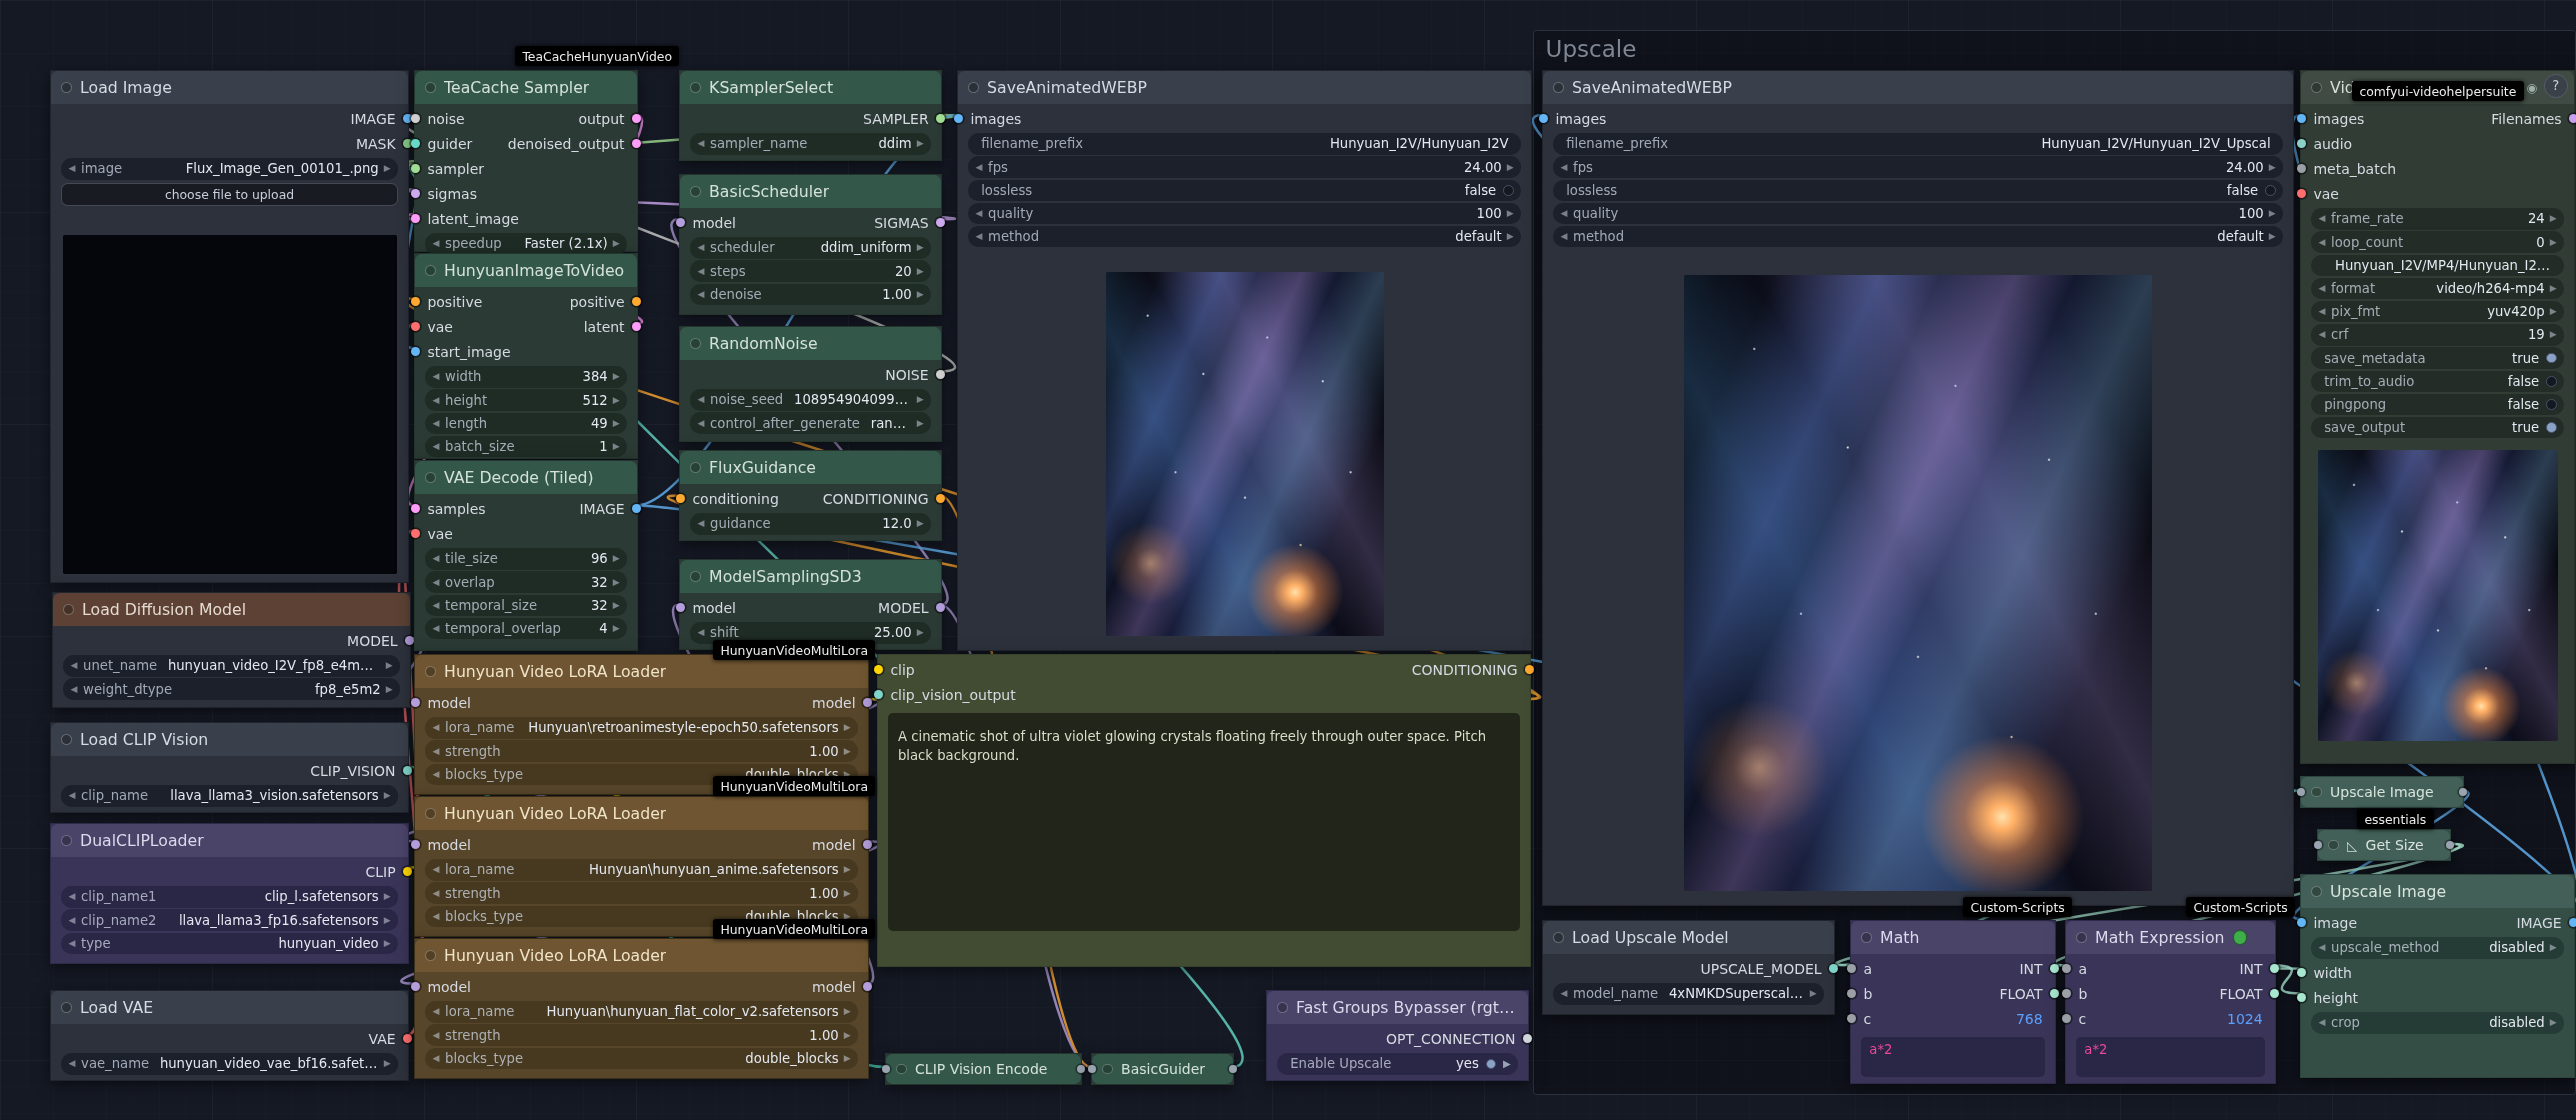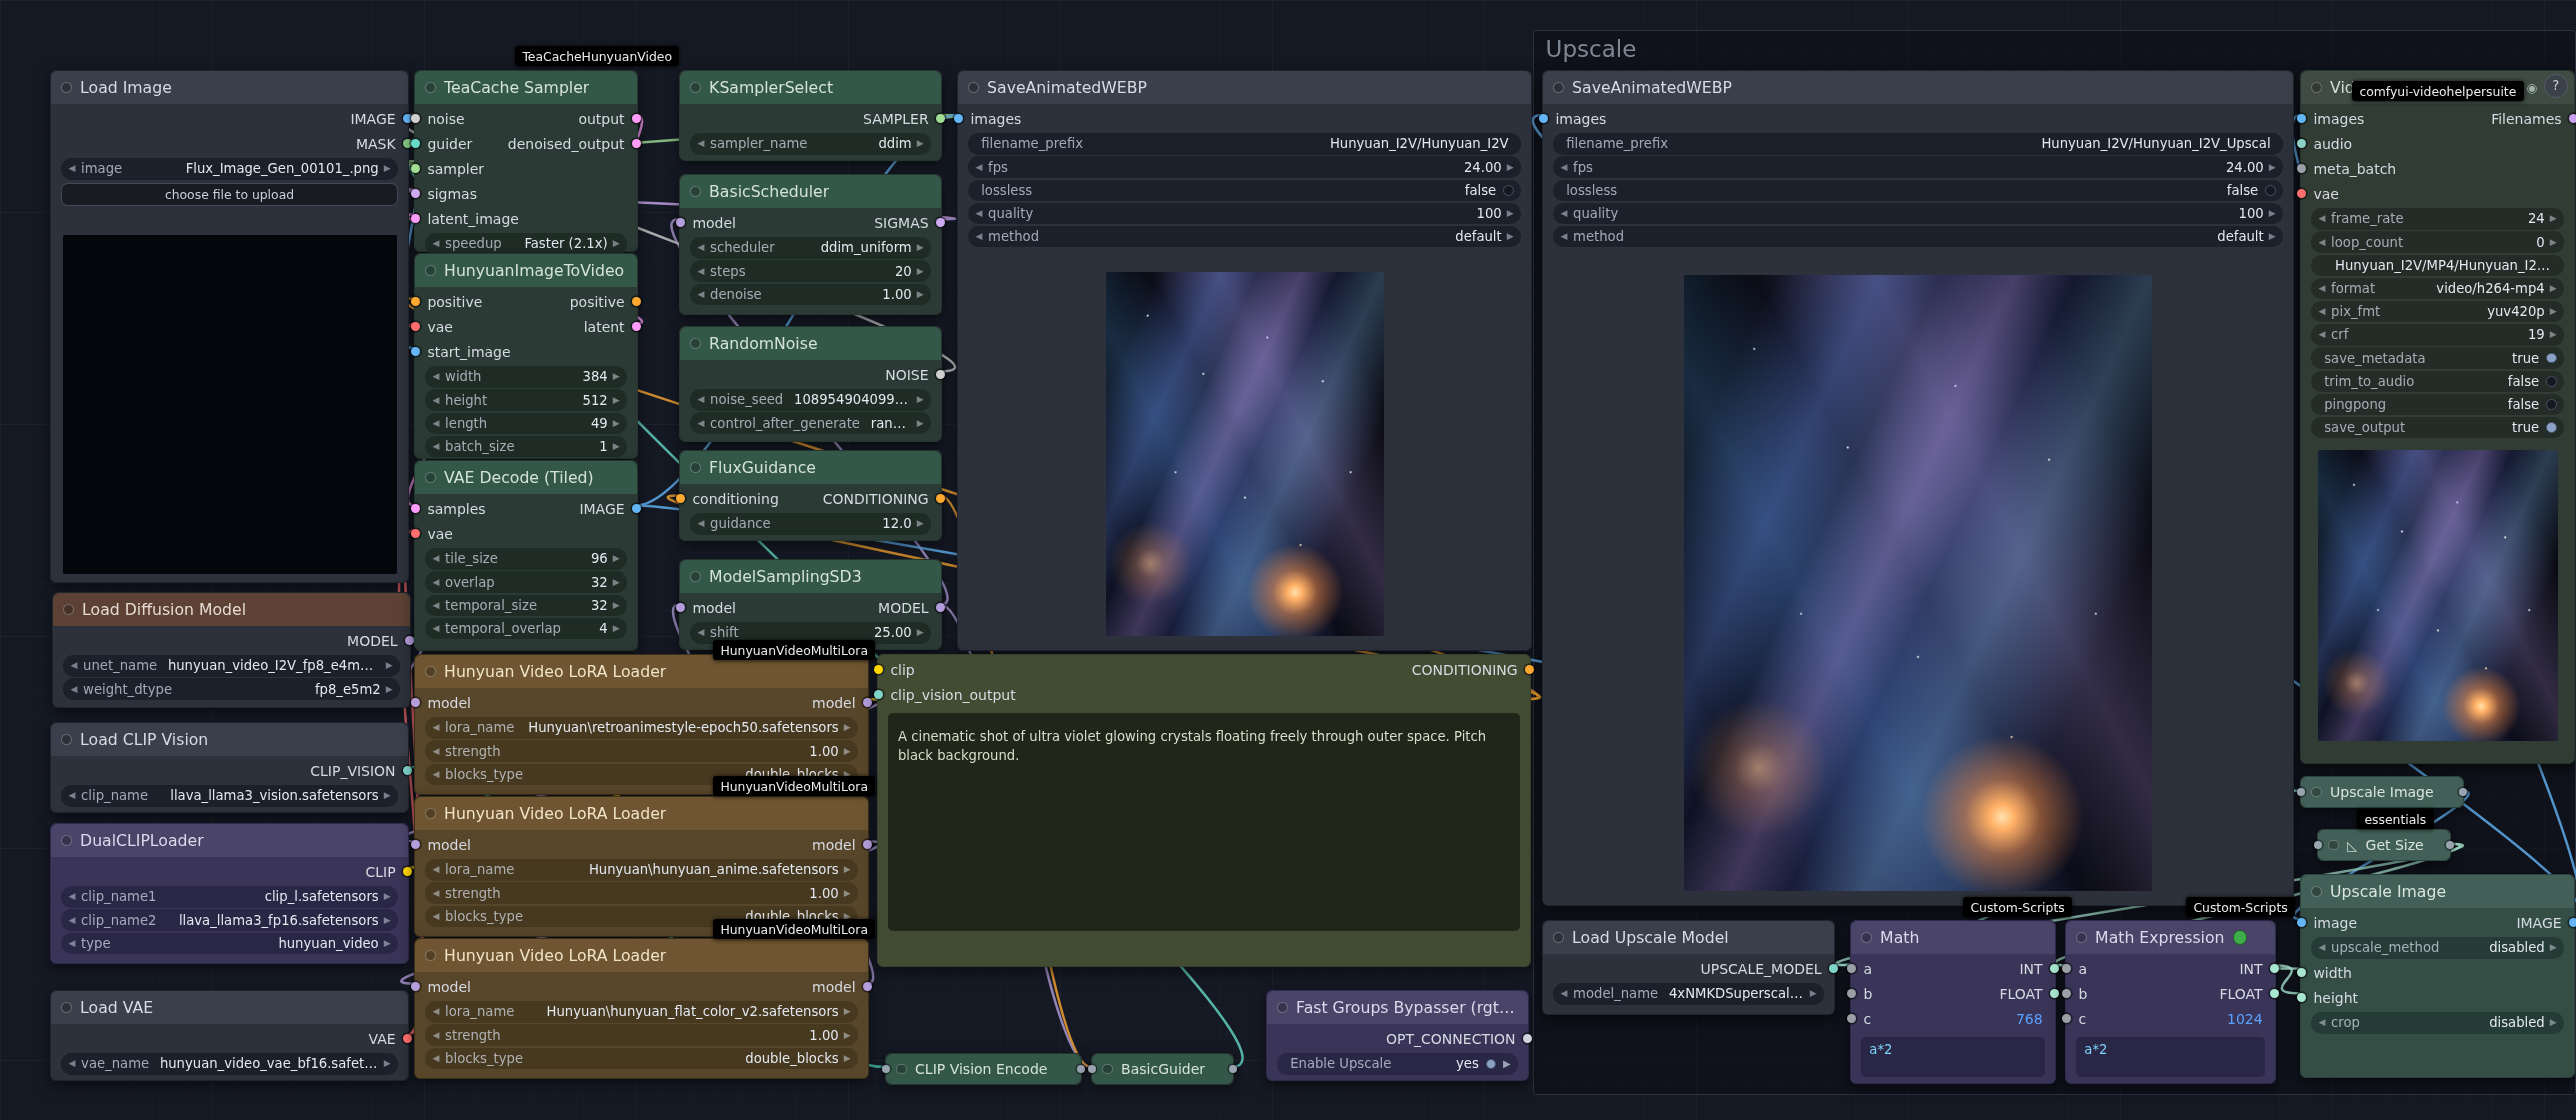--- a/index.html
+++ b/index.html
@@ -12,21 +12,21 @@
       linear-gradient(90deg, rgba(255,255,255,.025) 0.8px, transparent 0.8px),
       linear-gradient(rgba(255,255,255,.012) 0.8px, transparent 0.8px),
       linear-gradient(90deg, rgba(255,255,255,.012) 0.8px, transparent 0.8px);
     background-size:212px 212px,212px 212px,26.5px 26.5px,26.5px 26.5px;
   }
   #canvas{position:absolute;inset:0;}
   #wires{position:absolute;left:0;top:0;z-index:1;pointer-events:none;}
   .group{position:absolute;z-index:0;background:rgba(10,12,17,.5);border:0.8px solid #2b313d;border-radius:3.3px;}
   .group-title{position:absolute;top:5px;left:11.6px;font-size:23px;color:#7f8795;}
 
-  .node{position:absolute;z-index:2;border-radius:6px;background:var(--body);
+  .node{position:absolute;z-index:2;border-radius:0;background:var(--body);
     border:0.8px solid var(--border);box-shadow:0 4.1px 13.2px rgba(0,0,0,.5);}
   .titlebar{height:33px;border-radius:6.6px 6.6px 0 0;display:flex;align-items:center;
     padding:0 10px;gap:8.3px;font-size:15.7px;background:var(--title);color:var(--ttext);white-space:nowrap;overflow:hidden;}
   .collapse-dot{width:10.8px;height:10.8px;border-radius:50%;flex:none;border:1.7px solid rgba(255,255,255,.28);box-sizing:border-box;background:rgba(0,0,0,.25);}
   .title-text{overflow:hidden;text-overflow:ellipsis;}
   .title-glyph{font-size:13.2px;color:#cfd8d4;flex:none;}
   .title-icon{margin-left:auto;font-size:12.4px;color:#9fb0a8;flex:none;}
   .title-icon + .title-icon{margin-left:8.3px;}
   .pysssss-dot{width:12.4px;height:12.4px;border-radius:50%;background:#3fae4a;border:0.8px solid #1d5a24;flex:none;}
   .nbody{padding-top:2.5px;position:relative;}
@@ -48,21 +48,21 @@
   .toggle-dot.on{background:#8ba2c6;border:0.8px solid #46546e;}
   .toggle-dot.off{background:#141821;border:0.8px solid #4a5264;}
   .goto-arrow{color:#99a3b5;font-size:10px;margin-left:6.6px;flex:none;}
 
   .nbutton{height:21.5px;margin:3.3px 10px;border-radius:6.6px;background:rgba(9,11,15,.55);
     border:0.8px solid rgba(130,140,160,.4);color:#c8cedb;display:flex;align-items:center;
     justify-content:center;font-size:12.4px;}
   .ntextarea{margin:5px 10px;border-radius:5px;background:#22261a;color:#d8deca;
     font-size:13.2px;padding:14px 10px;line-height:1.5;overflow:hidden;}
   .expr{margin:5px 10px;height:40px;border-radius:5px;background:var(--wbg);
-    color:#7dd3fc;font-size:13.2px;padding:5.8px 8.3px;box-sizing:border-box;}
+    color:#ec4899;font-size:13.2px;padding:5.8px 8.3px;box-sizing:border-box;}
 
   .preview{display:block;margin:3.3px auto;border-radius:1.7px;position:relative;overflow:hidden;background:#05060c;}
   .nebula{
     background:
       radial-gradient(1.7px 1.7px at 12% 8%,#fff,transparent),radial-gradient(1.7px 1.7px at 28% 16%,#ffe9d8,transparent),
       radial-gradient(1.7px 1.7px at 44% 6%,#cfd8ff,transparent),radial-gradient(2.5px 2.5px at 63% 12%,#fff,transparent),
       radial-gradient(1.7px 1.7px at 81% 9%,#ffd9b8,transparent),radial-gradient(1.7px 1.7px at 90% 22%,#fff,transparent),
       radial-gradient(1.7px 1.7px at 8% 34%,#e8ecff,transparent),radial-gradient(1.7px 1.7px at 22% 47%,#fff,transparent),
       radial-gradient(2.5px 2.5px at 55% 38%,#fff3e0,transparent),radial-gradient(1.7px 1.7px at 72% 52%,#fff,transparent),
       radial-gradient(1.7px 1.7px at 15% 66%,#dfe6ff,transparent),radial-gradient(1.7px 1.7px at 38% 58%,#fff,transparent),

